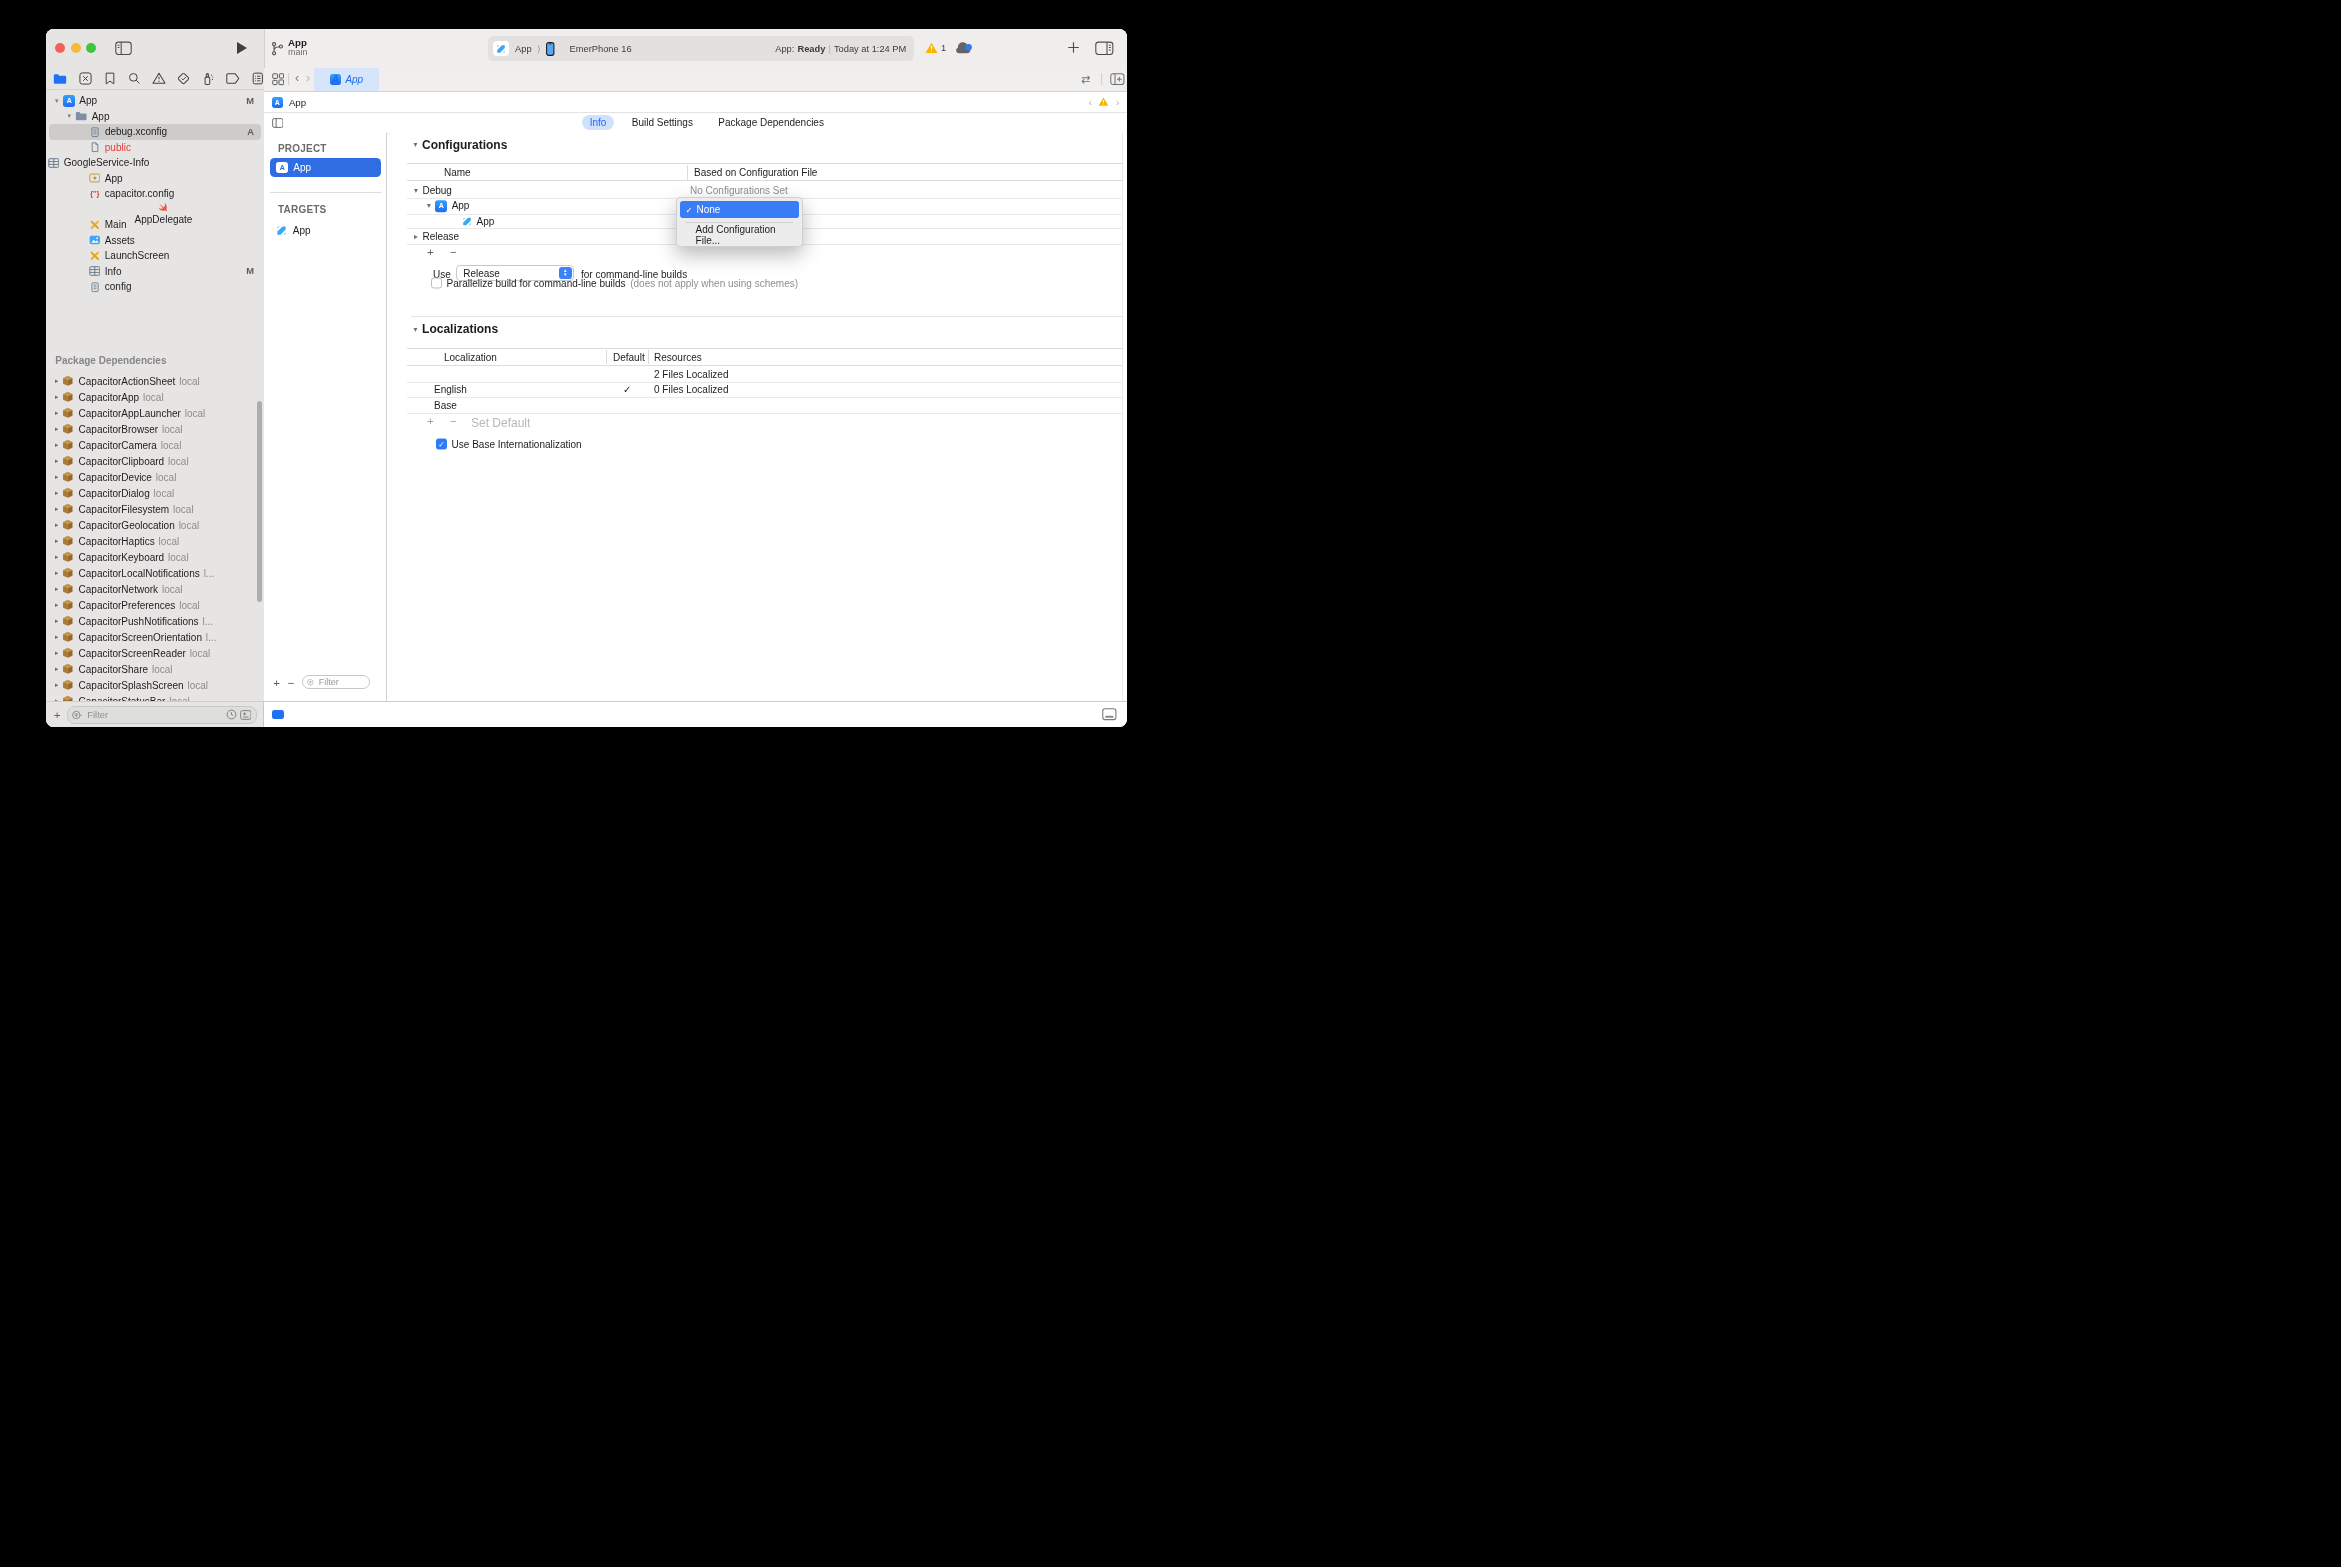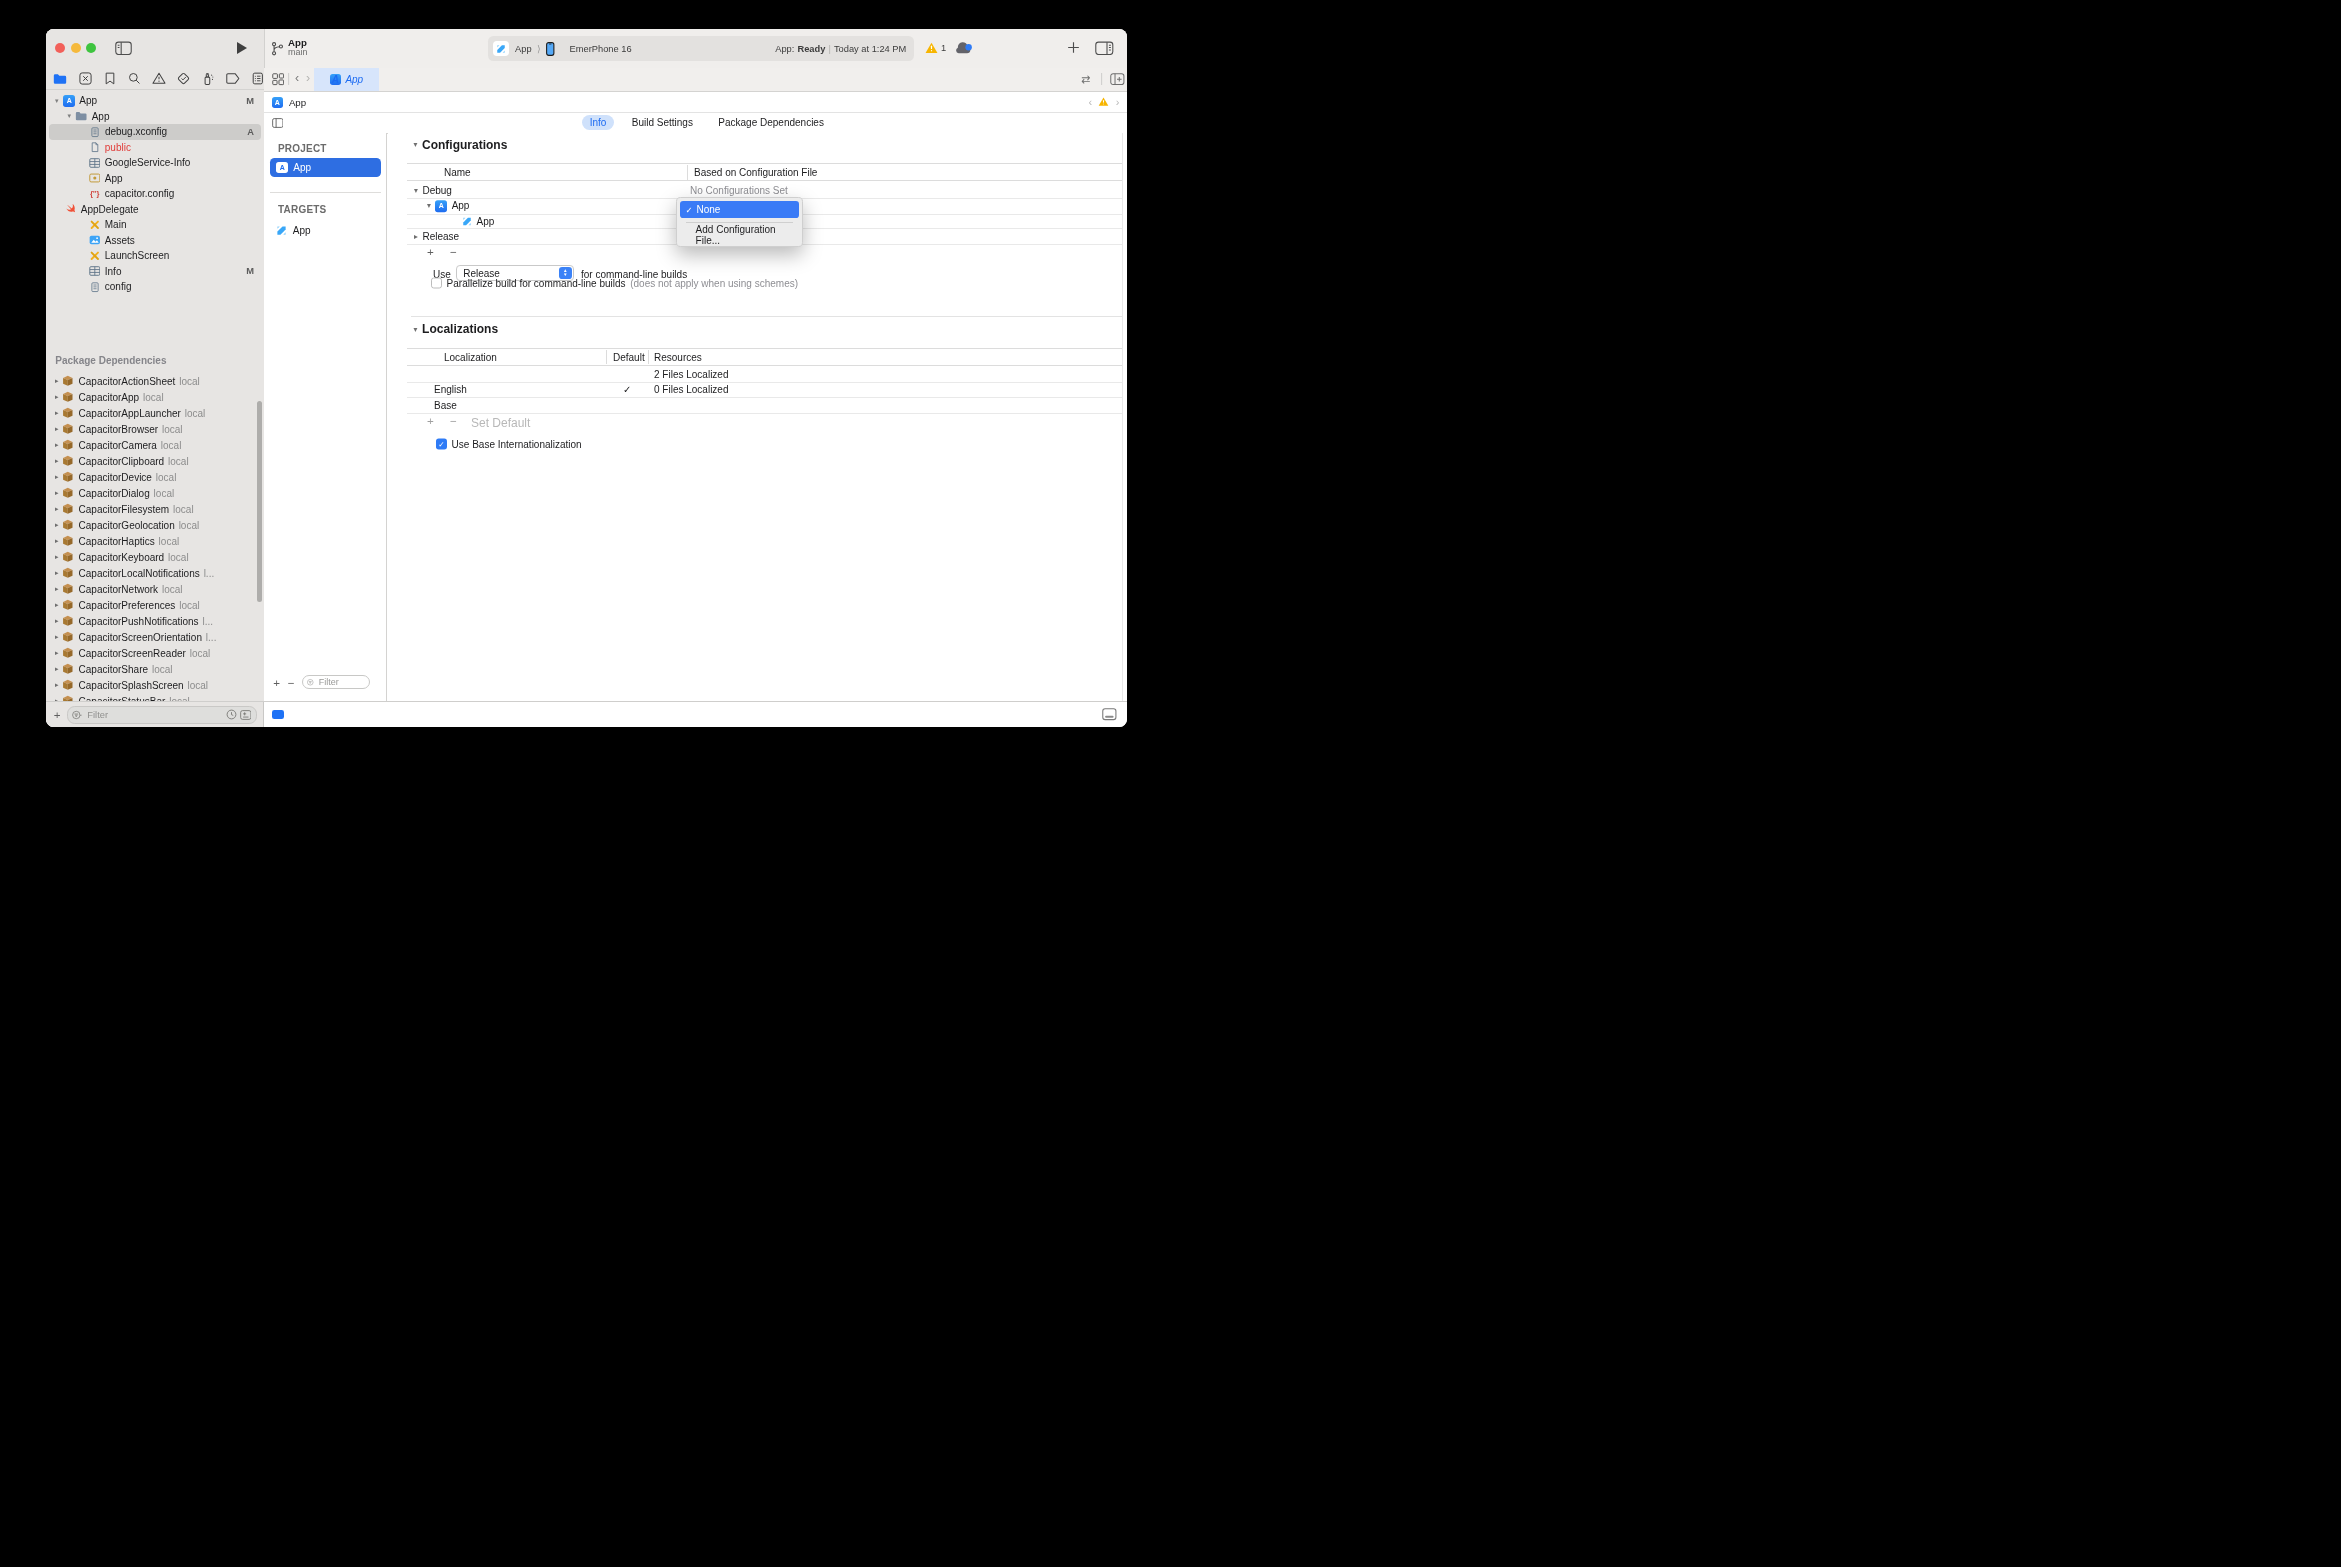--- a/index.html
+++ b/index.html
@@ -249,21 +249,21 @@
       </div>
       <div class="trow" style="padding-left:41px;">
         <span class="fic">
             <svg width="10" height="12.4" viewBox="0 0 16 16">
               <path d="M3.5 1 h6 l3 3 v11 h-9 Z" fill="none" stroke="#5c7287" stroke-width="1.3"></path>
               <path d="M9.5 1 v3 h3" fill="none" stroke="#5c7287" stroke-width="1.2"></path>
             </svg>
           </span>
         <span class="red">public</span>
       </div>
-      <div class="trow" style="padding-left:41px;">
+      <div class="trow" style="">
         <span class="fic">
             <svg width="11.6" height="10" viewBox="0 0 16 14">
               <rect x="1" y="1" width="14" height="12" rx="1.5" fill="none" stroke="#5c7287" stroke-width="1.3"></rect>
               <line x1="1" y1="5" x2="15" y2="5" stroke="#5c7287" stroke-width="1.2"></line>
               <line x1="1" y1="9" x2="15" y2="9" stroke="#5c7287" stroke-width="1.2"></line>
               <line x1="8" y1="1" x2="8" y2="13" stroke="#5c7287" stroke-width="1.2"></line>
             </svg>
           </span>
         <span>GoogleService-Info</span>
       </div>
@@ -273,21 +273,21 @@
               <rect x="1" y="1.5" width="14" height="11" rx="1.8" fill="none" stroke="#c29a3a" stroke-width="1.4"></rect>
               <circle cx="8" cy="7" r="2.2" fill="#c29a3a"></circle>
             </svg>
           </span>
         <span>App</span>
       </div>
       <div class="trow" style="padding-left:41px;">
         <span class="fic" style="color:#d0433c;font-size:7.7px;font-weight:700;">{"}</span>
         <span>capacitor.config</span>
       </div>
-      <div class="trow" style="padding-left:17px;">
+      <div class="trow" style="padding-left:17px;flex-direction:column;">
         <span class="fic">
             <svg width="11.6" height="11.6" viewBox="0 0 16 16">
               <path d="M13 10 C14.2 7 13.2 3.2 10.3 1.2 C11.5 3.4 11 6.2 9.4 7.7 C7.3 5.9 4.8 3.8 2.8 2.4 C4.9 5 7 7.2 8.6 8.7 C6.5 9.8 3.9 9.2 1.8 7.6 C3.4 10.9 7.2 13 10.3 11.9 C11.4 11.5 12.6 11.7 13.3 12.8 C14.2 12.1 13.6 11 13 10 Z" fill="#f05138"></path>
             </svg>
           </span>
         <span>AppDelegate</span>
       </div>
       <div class="trow" style="padding-left:41px;">
         <span class="fic">
             <svg width="11.6" height="11.6" viewBox="0 0 16 16">

